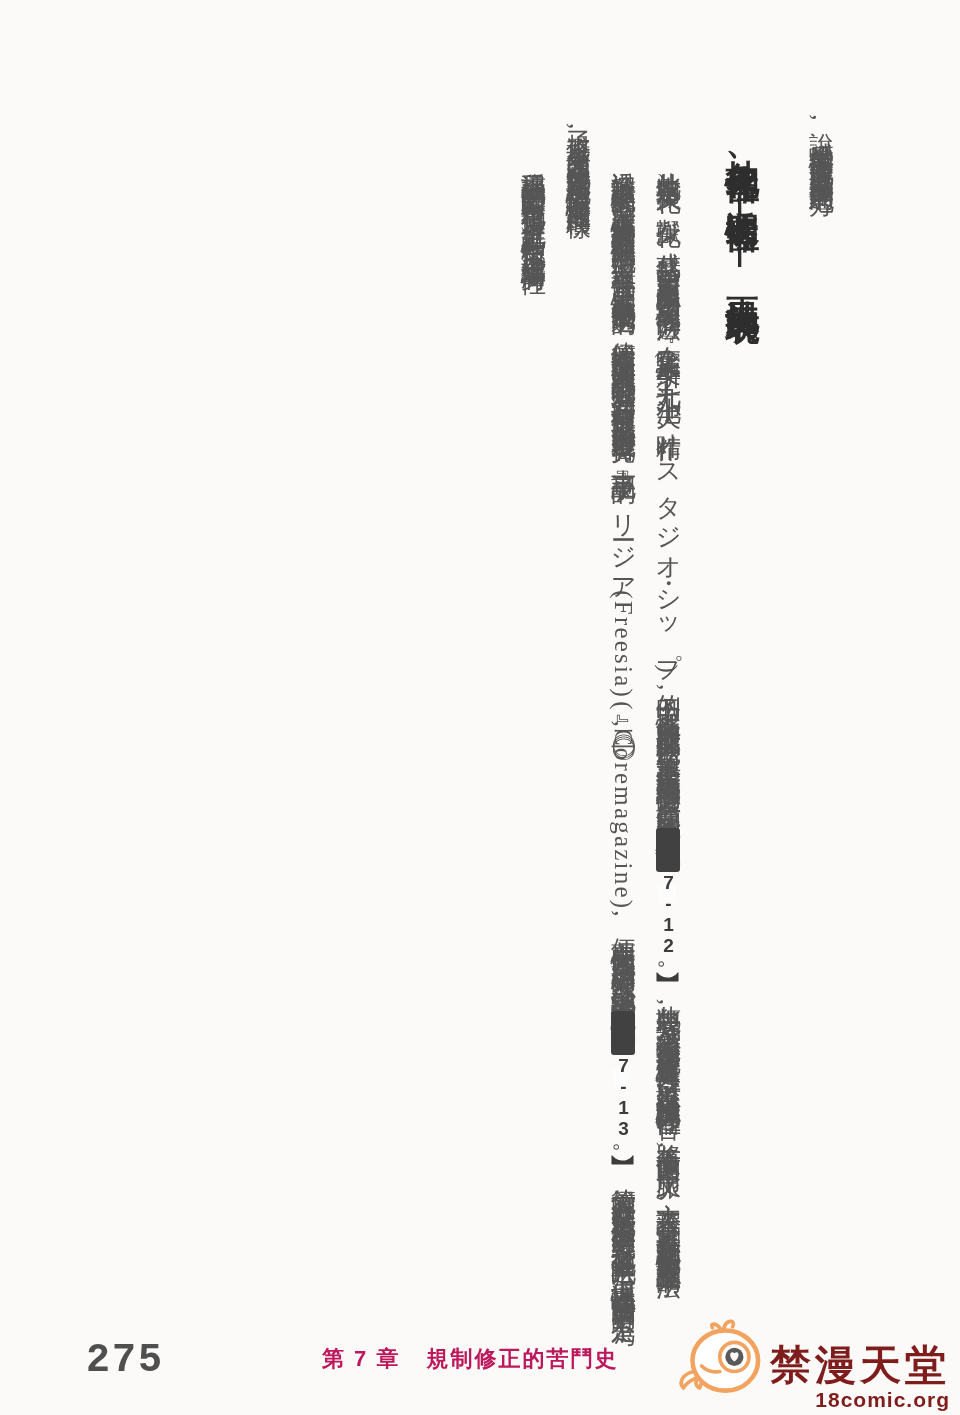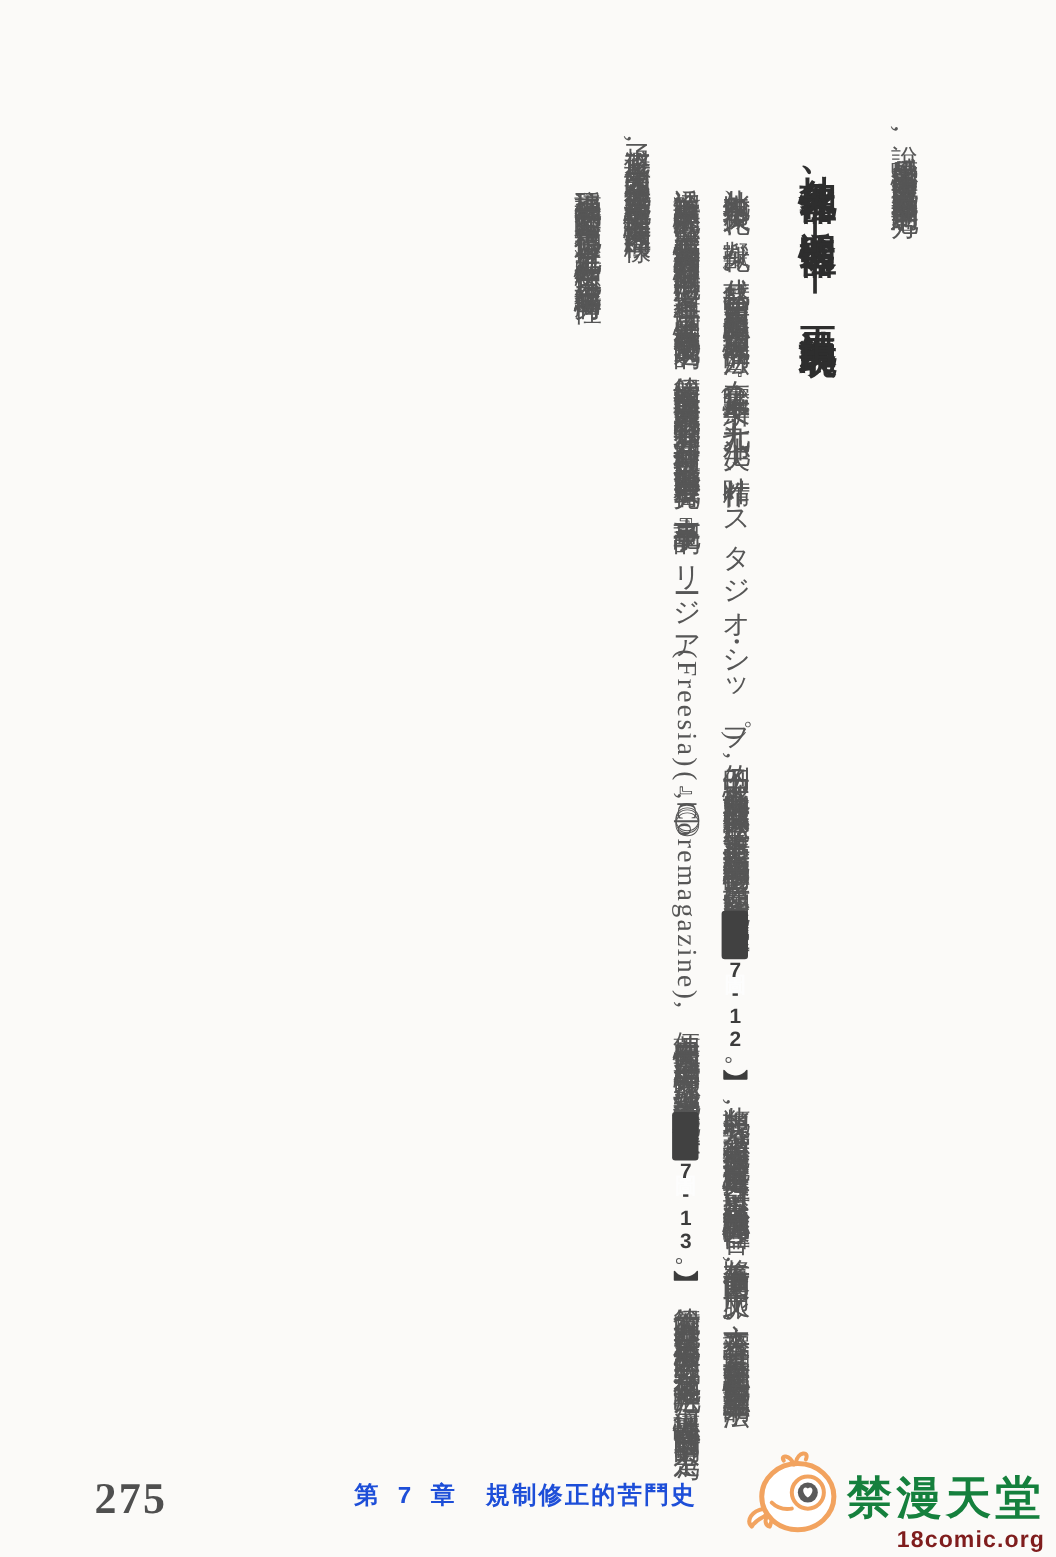--- a/index.html
+++ b/index.html
@@ -56,53 +56,53 @@
     font-weight:700;
     font-size:19px;
     letter-spacing:0;
     color:#3c3c3c;
   }
 
   
   .page-number{
     position:absolute;
     left:86px;top:1338px;
-    font-family:Liberation Serif, serif;
+    font-family:Liberation Mono, monospace;
     font-weight:700;
     font-size:40px;
     letter-spacing:2px;
     color:#4f4f4f;
   }
   .running-title{
     position:absolute;
     left:322px;top:1344px;
-    font-family:Liberation Mono, monospace;
+    font-family:Liberation Sans, sans-serif;
     font-weight:700;
     font-size:22px;
-    color:#1d4ed8;
+    color:#be185d;
     letter-spacing:2px;
     white-space:nowrap;
   }
   .running-title .chapter{margin-right:26px;}
 
   
   .watermark{
     position:absolute;
     right:10px;bottom:4px;
     display:flex;
     align-items:center;
     gap:6px;
   }
   .wm-text{display:flex;flex-direction:column;align-items:flex-end;}
   .wm-name{
-    font-family:Liberation Mono, monospace;
+    font-family:Liberation Sans, sans-serif;
     font-weight:700;
     font-size:41px;
     letter-spacing:4px;
-    color:#15803d;
+    color:#7f1d1d;
     line-height:1.0;
     margin-top:44px;
   }
   .wm-url{
     font-family:"Liberation Sans", sans-serif;
     font-weight:700;
     font-size:21px;
     letter-spacing:1px;
     color:#7f1d1d;
     line-height:1.1;

